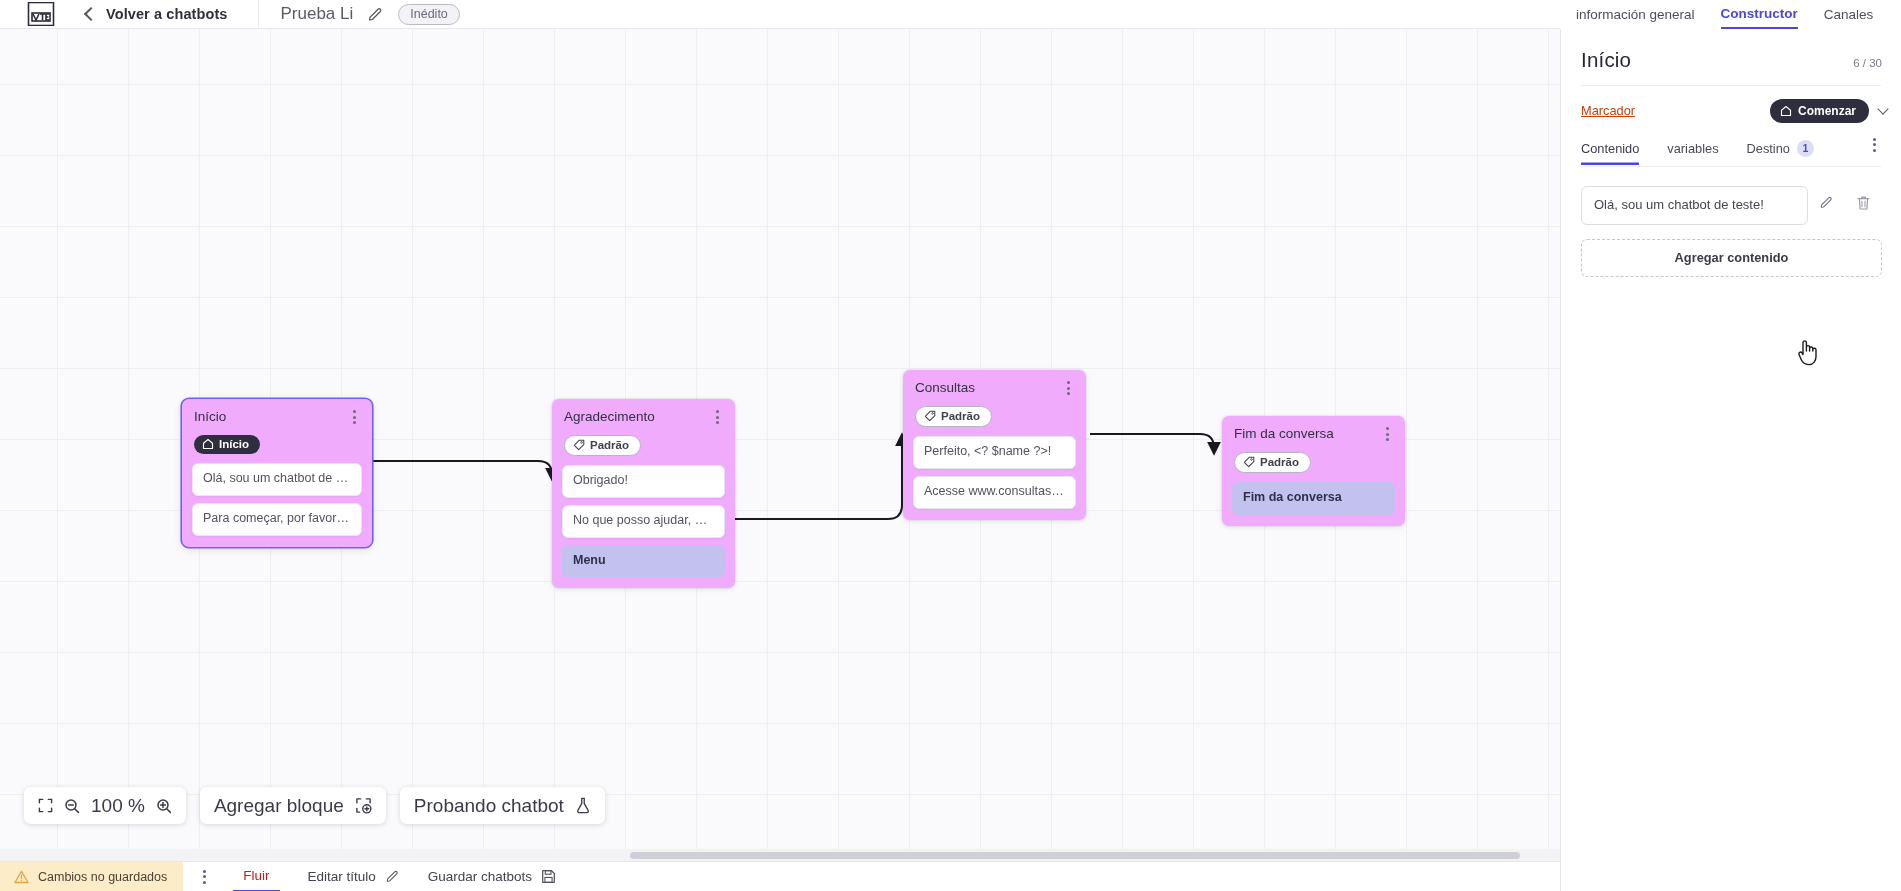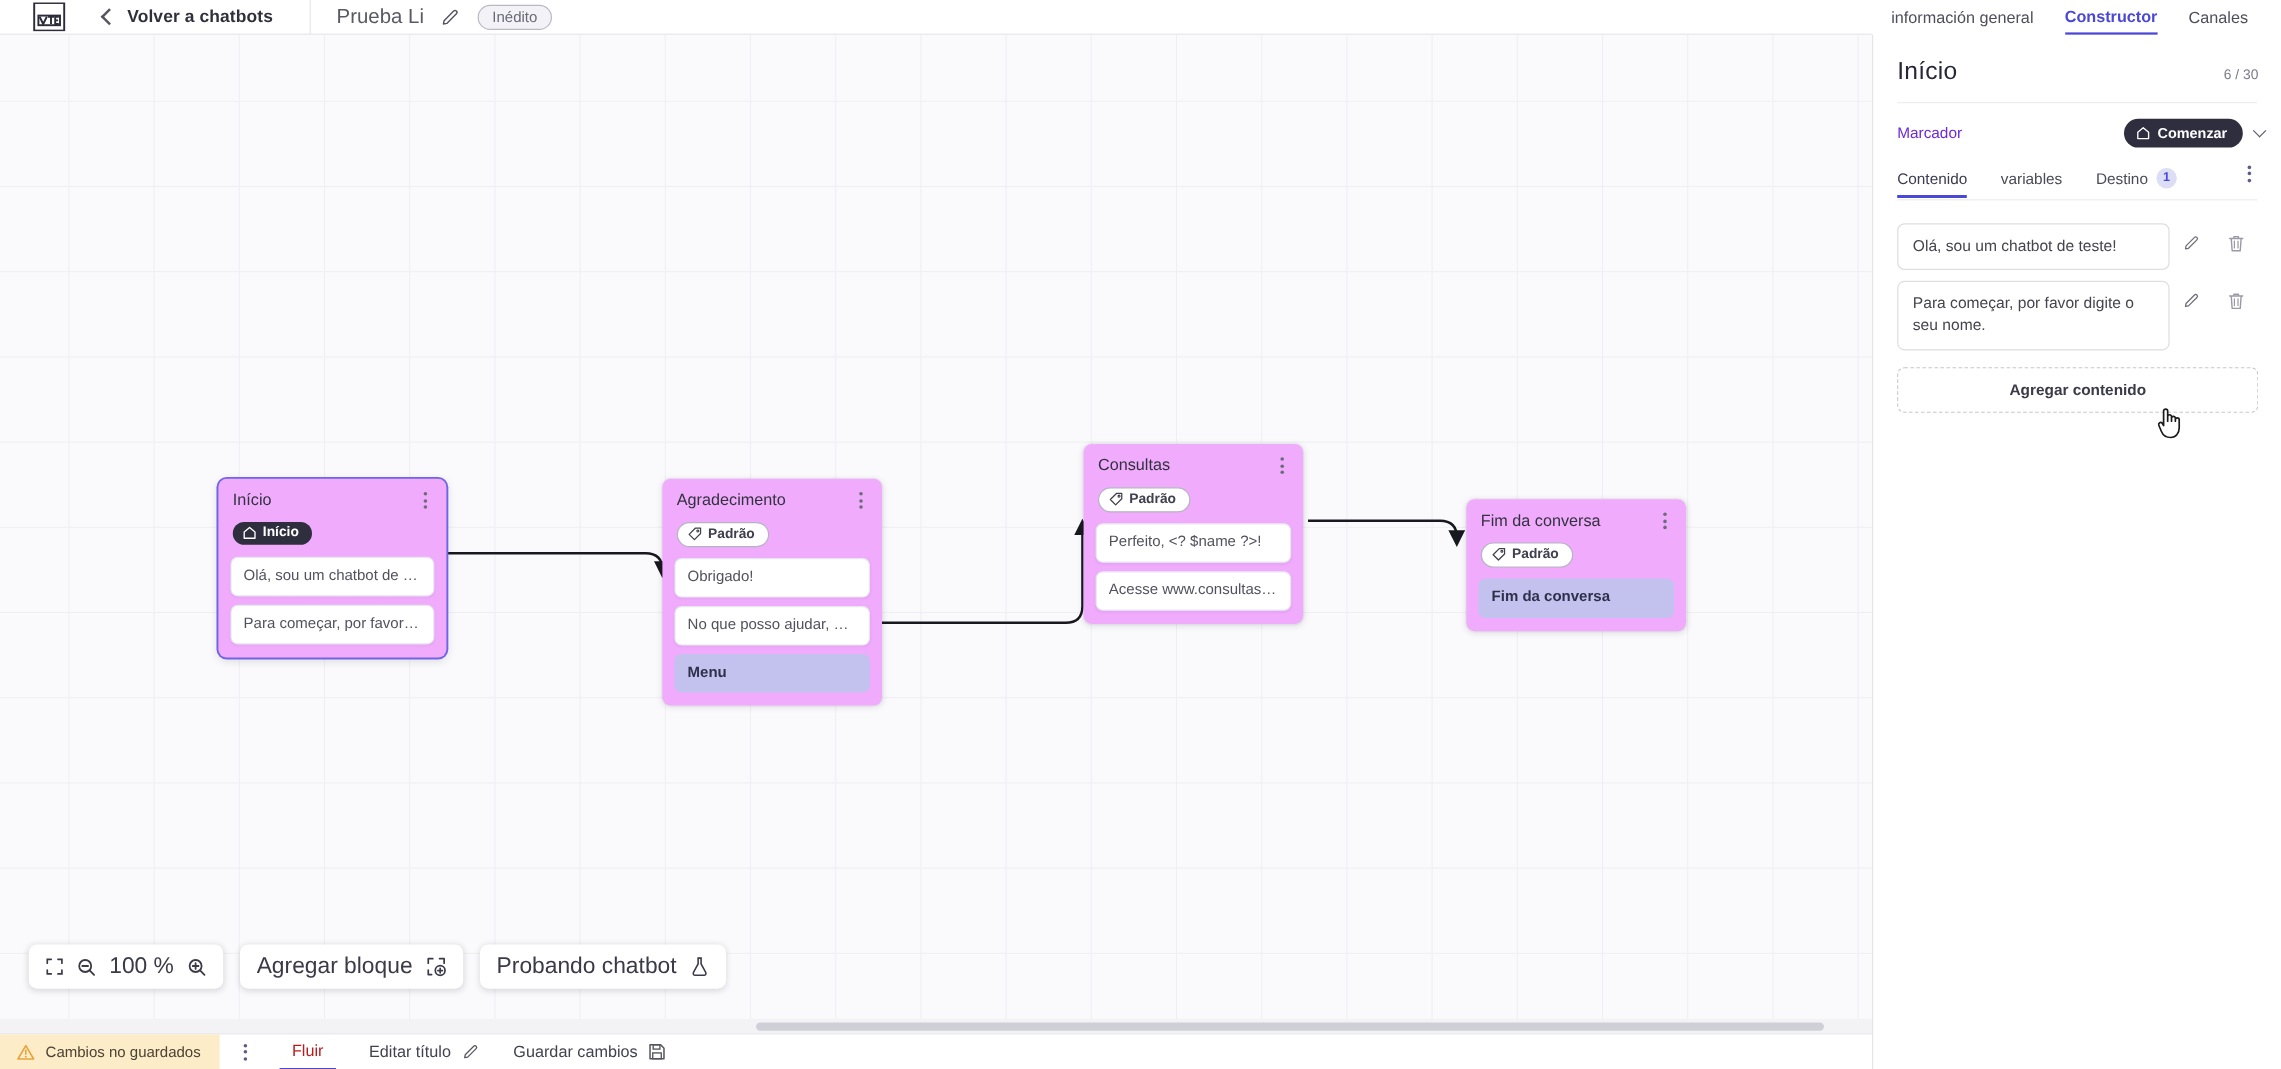--- a/index.html
+++ b/index.html
@@ -192,21 +192,21 @@
     padding: 19px 19px 0 20px;
   }
   #panel-title { font-size: 20.5px; font-weight: 400; color: #26263a; letter-spacing: .2px; }
   #panel-count { font-size: 11.5px; color: #7a7a88; }
   #panel-sep { height: 1px; background: #ececf1; margin: 13px 20px 0; }
 
   #marcador-row {
     display: flex; align-items: center; justify-content: space-between;
     padding: 13px 14px 0 20px;
   }
-  #marcador-label { font-size: 12.8px; color: #6d28d9; }
+  #marcador-label { font-size: 12.8px; color: #c2410c; text-decoration: underline; }
   .marcador-right { display: flex; align-items: center; gap: 10px; }
   .chip-comenzar {
     display: inline-flex; align-items: center; gap: 6px;
     background: #2e2e3e; color: #fff;
     font-size: 12px; font-weight: 700;
     border-radius: 14px; padding: 4.5px 13px 5px 10px;
     cursor: pointer;
   }
   .chev-down { width: 8px; height: 8px; border-right: 1.8px solid #5d5d6a; border-bottom: 1.8px solid #5d5d6a; transform: rotate(45deg); margin-bottom: 4px; cursor: pointer; }
 
@@ -464,21 +464,21 @@
     <div class="bb-tab active">Fluir</div>
 
     <div class="bb-item">
       <span class="bb-item-label">Editar título</span>
       <svg width="15" height="15" viewBox="0 0 20 20">
         <path d="M3 16.4 L3.6 13.2 L13 3.8 a1.9 1.9 0 0 1 2.7 2.7 L6.3 15.9 Z" fill="none" stroke="#55555f" stroke-width="1.4" stroke-linejoin="round"></path>
       </svg>
     </div>
 
     <div class="bb-item">
-      <span class="bb-item-label">Guardar cambios</span>
+      <span class="bb-item-label">Guardar chatbots</span>
       <svg width="15" height="15" viewBox="0 0 16 16">
         <path d="M1.8 1.8 h9.4 L14.2 4.8 V14.2 H1.8 Z" fill="none" stroke="#55555f" stroke-width="1.35" stroke-linejoin="round"></path>
         <rect x="4.6" y="1.8" width="6" height="3.8" fill="none" stroke="#55555f" stroke-width="1.2"></rect>
         <rect x="4.2" y="9" width="7.6" height="5.2" fill="none" stroke="#55555f" stroke-width="1.2"></rect>
       </svg>
     </div>
   </div>
 
   <div id="right-panel">
 
@@ -528,34 +528,20 @@
           </svg>
         </span>
         <span class="row-act">
           <svg width="15" height="16" viewBox="0 0 16 17">
             <path d="M2.2 3.9 h11.6 M6 3.9 V2.3 h4 v1.6 M3.6 3.9 l.8 11 h7.2 l.8 -11" fill="none" stroke="#9a9aa6" stroke-width="1.25" stroke-linejoin="round" stroke-linecap="round"></path>
             <path d="M6.4 6.4 v6 M9.6 6.4 v6" stroke="#9a9aa6" stroke-width="1.1" stroke-linecap="round"></path>
           </svg>
         </span>
       </div>
 
-      <div class="content-row">
-        <div class="content-box">Para começar, por favor digite o seu nome.</div>
-        <span class="row-act">
-          <svg width="15" height="15" viewBox="0 0 20 20">
-            <path d="M3 16.4 L3.6 13.2 L13 3.8 a1.9 1.9 0 0 1 2.7 2.7 L6.3 15.9 Z" fill="none" stroke="#6d6d7a" stroke-width="1.4" stroke-linejoin="round"></path>
-          </svg>
-        </span>
-        <span class="row-act">
-          <svg width="15" height="16" viewBox="0 0 16 17">
-            <path d="M2.2 3.9 h11.6 M6 3.9 V2.3 h4 v1.6 M3.6 3.9 l.8 11 h7.2 l.8 -11" fill="none" stroke="#9a9aa6" stroke-width="1.25" stroke-linejoin="round" stroke-linecap="round"></path>
-            <path d="M6.4 6.4 v6 M9.6 6.4 v6" stroke="#9a9aa6" stroke-width="1.1" stroke-linecap="round"></path>
-          </svg>
-        </span>
-      </div>
     </div>
 
     <div id="add-content">Agregar contenido</div>
   </div>
 
   <svg id="cursor" width="22" height="28" viewBox="0 0 22 28">
     <path d="M7 2.6 a1.7 1.7 0 0 1 3.4 0 V11 V7.2 a1.6 1.6 0 0 1 3.2 0 V11 V8.6 a1.6 1.6 0 0 1 3.2 0 V11 V9.8 a1.6 1.6 0 0 1 3.2 0 v6.6 c0 4.4 -2.6 8.2 -7 8.2 c-4.4 0 -6.6 -2 -7.8 -5 L3 14.4 a1.7 1.7 0 0 1 2.9 -1.7 L7 14.6 Z" fill="#ffffff" stroke="#1b1b1b" stroke-width="1.4" stroke-linejoin="round"></path>
   </svg>
 
 </div>

